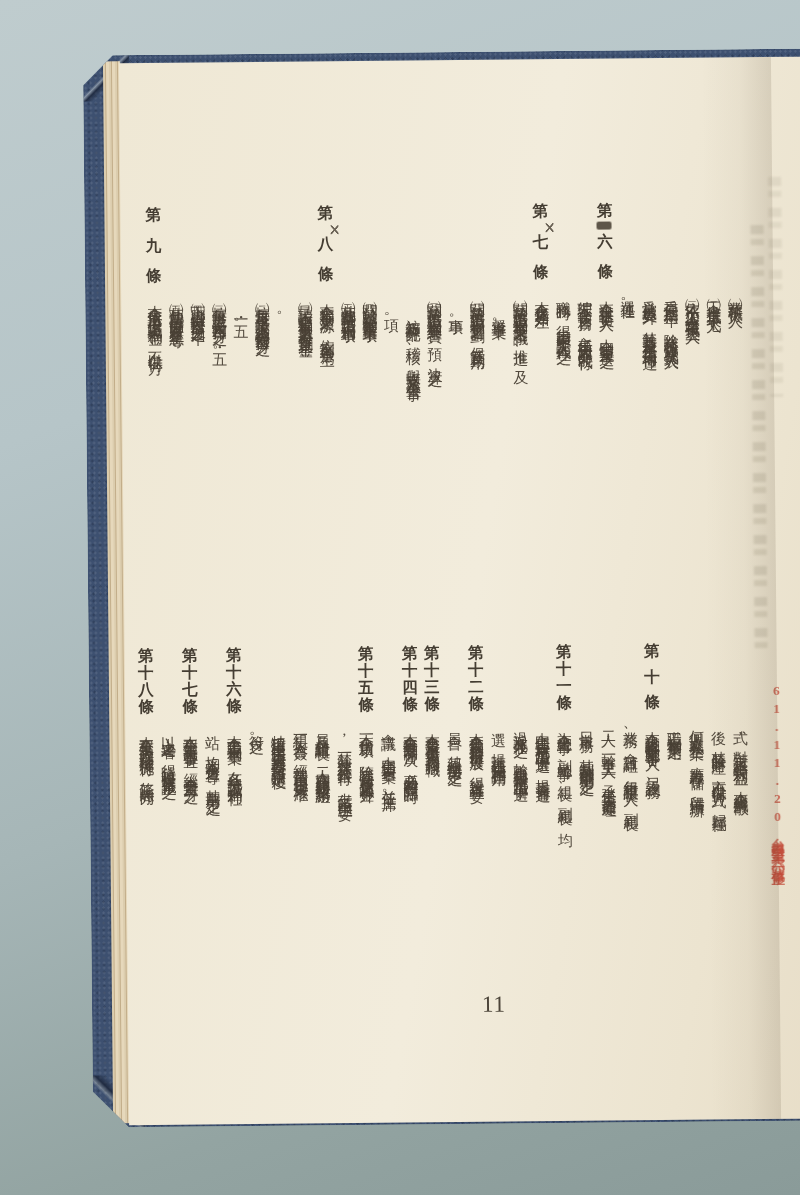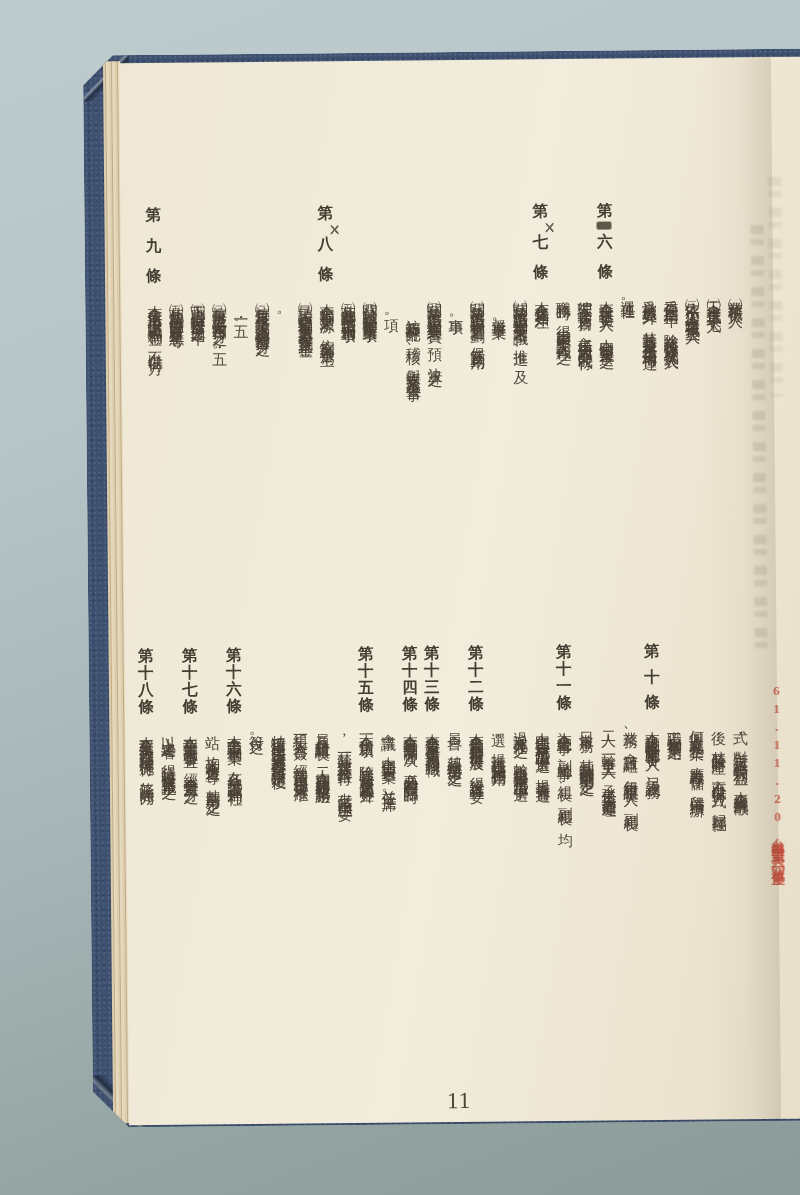--- a/index.html
+++ b/index.html
@@ -80,21 +80,21 @@
   .hdr span{display:block;line-height:15px;}
   .mark{position:absolute;pointer-events:none;}
   .mark-smudge{left:2px;top:19px;width:15px;height:8px;background:#453d31;border-radius:2px;filter:blur(0.7px);opacity:0.85;}
   .mark-tick{
     right:-2px;top:20px;width:8px;height:9px;opacity:0.8;
     background:
       linear-gradient(to bottom right,transparent 42%,#4a4236 46%,#4a4236 56%,transparent 60%),
       linear-gradient(to top right,transparent 42%,#4a4236 46%,#4a4236 56%,transparent 60%);
   }
   .page-number{
-    position:absolute;left:318px;top:1028px;width:60px;text-align:left;
+    position:absolute;left:318px;top:932px;width:60px;text-align:right;
     font-size:23px;letter-spacing:1px;color:rgba(66,59,48,0.95);
   }
 </style>
 </head>
 <body>
 
 <div class="scene">
   <div class="book">
     <div class="corner-seam"></div>
     <div class="corner-seam bottom"></div>

